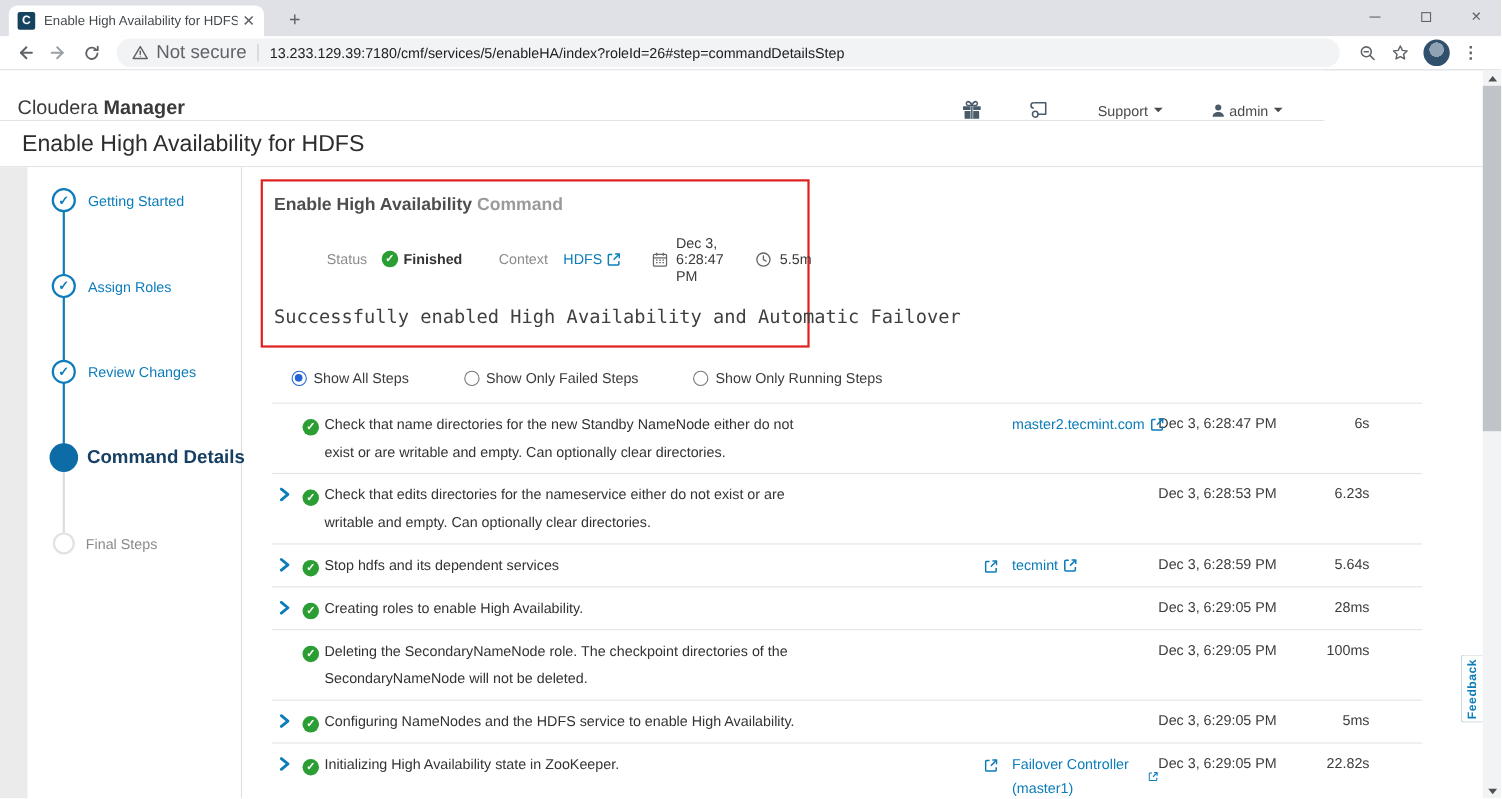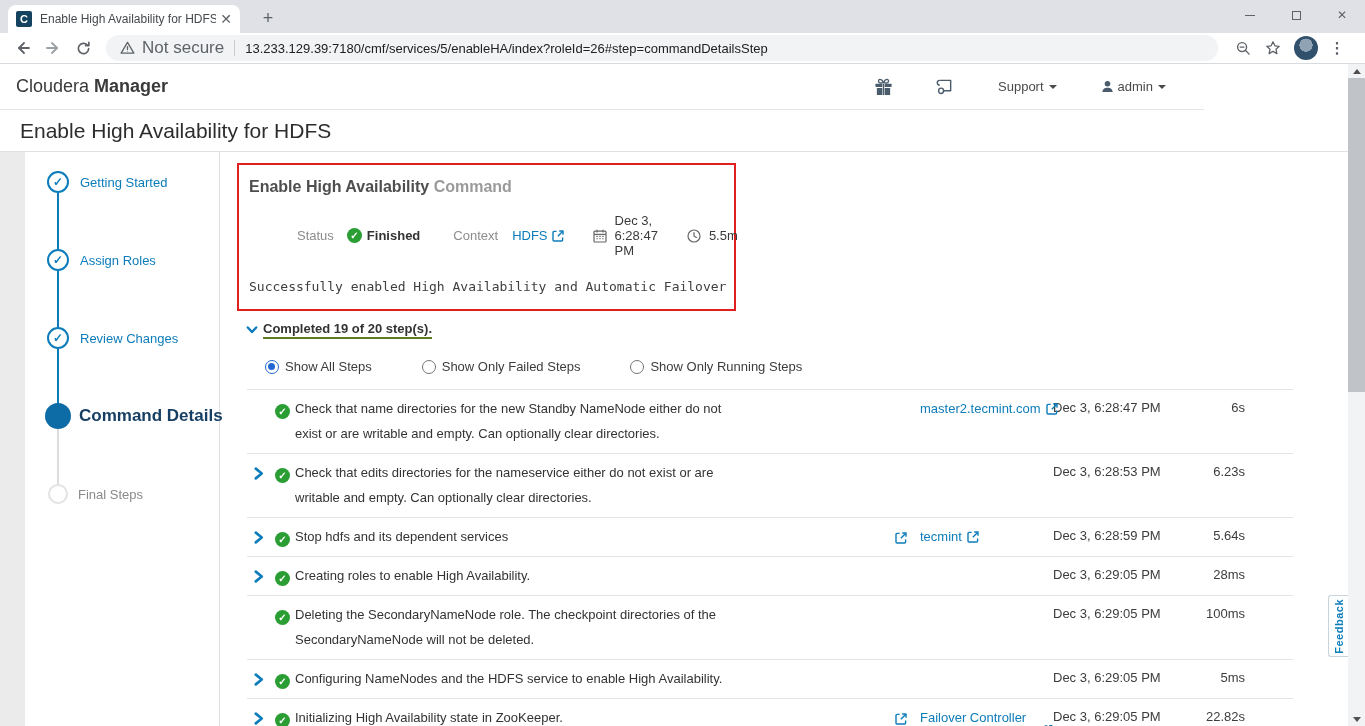--- a/index.html
+++ b/index.html
@@ -27,21 +27,21 @@
   .warn-ic { color:#5f6368; flex:none; display:flex; }
   .notsecure { color:#5f6368; font-size:17px; margin-left:7px; white-space:nowrap; }
   .omni-div { width:1px; height:16px; background:#c8cbce; margin:0 10px; flex:none; }
   .url { color:#202124; font-size:13px; white-space:nowrap; overflow:hidden; }
   .right-ics { display:flex; align-items:center; margin-left:10px; }
   .ric { width:30px; text-align:center; color:#5f6368; font-size:15px; flex:none; display:flex; justify-content:center; }
   .avatar { width:24px; height:24px; border-radius:50%; background:radial-gradient(circle at 50% 38%, #8fa3b5 0 34%, #31506b 35% 100%); margin:0 6px; flex:none; }
   .dots { font-size:15px; font-weight:bold; color:#5f6368; width:26px; text-align:center; }
 
   
-  .cm-nav { position:absolute; top:64px; left:0; width:1204px; height:46px; background:#fff; border-bottom:1px solid #e4e4e4; display:flex; align-items:center; }
+  .cm-nav { position:absolute; top:64px; left:0; width:1204px; height:46px; background:#fff; border-bottom:1px solid #e4e4e4; display:flex; align-items:flex-end; }
   .brand { margin-left:16px; font-size:18px; color:#3a3a3a; }
   .brand b { font-weight:bold; }
   .cm-right { margin-left:auto; display:flex; align-items:center; margin-right:38px; }
   .cm-ic { color:#4a5b6b; margin-left:42px; display:flex; }
   .menu-item { color:#4a4a4a; font-size:13px; margin-left:44px; display:flex; align-items:center; }
   .caret { display:inline-block; width:0; height:0; border-left:4px solid transparent; border-right:4px solid transparent; border-top:4px solid #4a4a4a; margin-left:5px; }
   .person-ic { color:#4a5b6b; display:flex; margin-right:4px; }
 
   
   .title-bar { position:absolute; top:110px; left:0; width:1348px; height:42px; background:#fff; border-bottom:1px solid #e0e0e0; display:flex; align-items:center; }
@@ -68,21 +68,21 @@
   .cmd-box { width:499px; border:2px solid #e01f1f; padding:13px 10px 15px 10px; }
   .cmd-title { font-size:16px; color:#4e4e4e;font-weight:bold; }
   .cmd-title .sub { color:#9a9a9a; }
   .cmd-meta { display:flex; align-items:center; margin-top:17px; font-size:13px; color:#3a3a3a; }
   .lbl { color:#8c8c8c;margin-left:48px; }
   .chk { display:inline-block; width:15px; height:15px; border-radius:50%; background:#2a9d33; color:#fff; font-size:10px; font-weight:bold; line-height:15px; text-align:center; flex:none; }
   .cmd-meta .status-val { font-weight:bold; color:#333; margin-left:5px; }
   .link { color:#0c7cba; text-decoration:none; display:inline-flex; align-items:center; cursor:pointer; }
   .link svg { margin-left:4px; }
   .meta-ic { color:#666; display:flex; flex:none; }
-  .cmd-msg { font-family:"DejaVu Sans Mono", monospace; font-size:13px; color:#3f3f3f; margin-top:21px; white-space:nowrap; }
+  .cmd-msg { font-family:"DejaVu Sans Mono", monospace; font-size:17px; color:#3f3f3f; margin-top:21px; white-space:nowrap; }
 
   .completed-row { margin:10px 0 0 9px; display:flex; align-items:center; }
   .completed-chev { color:#0c7cba; display:flex; flex:none; }
   .completed-label { margin-left:5px; font-size:13px; font-weight:bold; color:#333; border-bottom:2px solid #5d7c1f; padding-bottom:1px; cursor:pointer; }
 
   .filters { margin:20px 0 0 28px; display:flex; align-items:center; }
   .filter { display:flex; align-items:center; margin-right:50px; cursor:pointer; }
   .radio { width:14px; height:14px; border:1.5px solid #767676; border-radius:50%; flex:none; position:relative; background:#fff; }
   .radio.sel { border-color:#2266d3; }
   .radio.sel::after { content:""; position:absolute; left:2px; top:2px; width:7px; height:7px; border-radius:50%; background:#2266d3; }
@@ -284,28 +284,20 @@
             <svg width="14" height="14" viewBox="0 0 14 14" fill="none" stroke="#666" stroke-width="1.2" stroke-linecap="round">
                 <circle cx="7" cy="7" r="6"></circle>
                 <path d="M7 3.6V7l2.4 1.4"></path>
               </svg>
           </span>
           <span style="margin-left:8px;">5.5m</span>
         </div>
         <div class="cmd-msg">Successfully enabled High Availability and Automatic Failover</div>
       </div>
 
-      <div class="completed-row">
-        <span class="completed-chev">
-          <svg width="12" height="12" viewBox="0 0 12 12" fill="none" stroke="#0c7cba" stroke-width="2.4" stroke-linecap="round" stroke-linejoin="round">
-              <path d="M1.8 3.5 6 8l4.2-4.5"></path>
-            </svg>
-        </span>
-        <span class="completed-label">Completed 19 of 20 step(s).</span>
-      </div>
 
       <div class="filters">
 
       <label class="filter">
             <span class="radio sel"></span>
             <span class="ftext">Show All Steps</span>
           </label>
           <label class="filter">
             <span class="radio"></span>
             <span class="ftext">Show Only Failed Steps</span>

